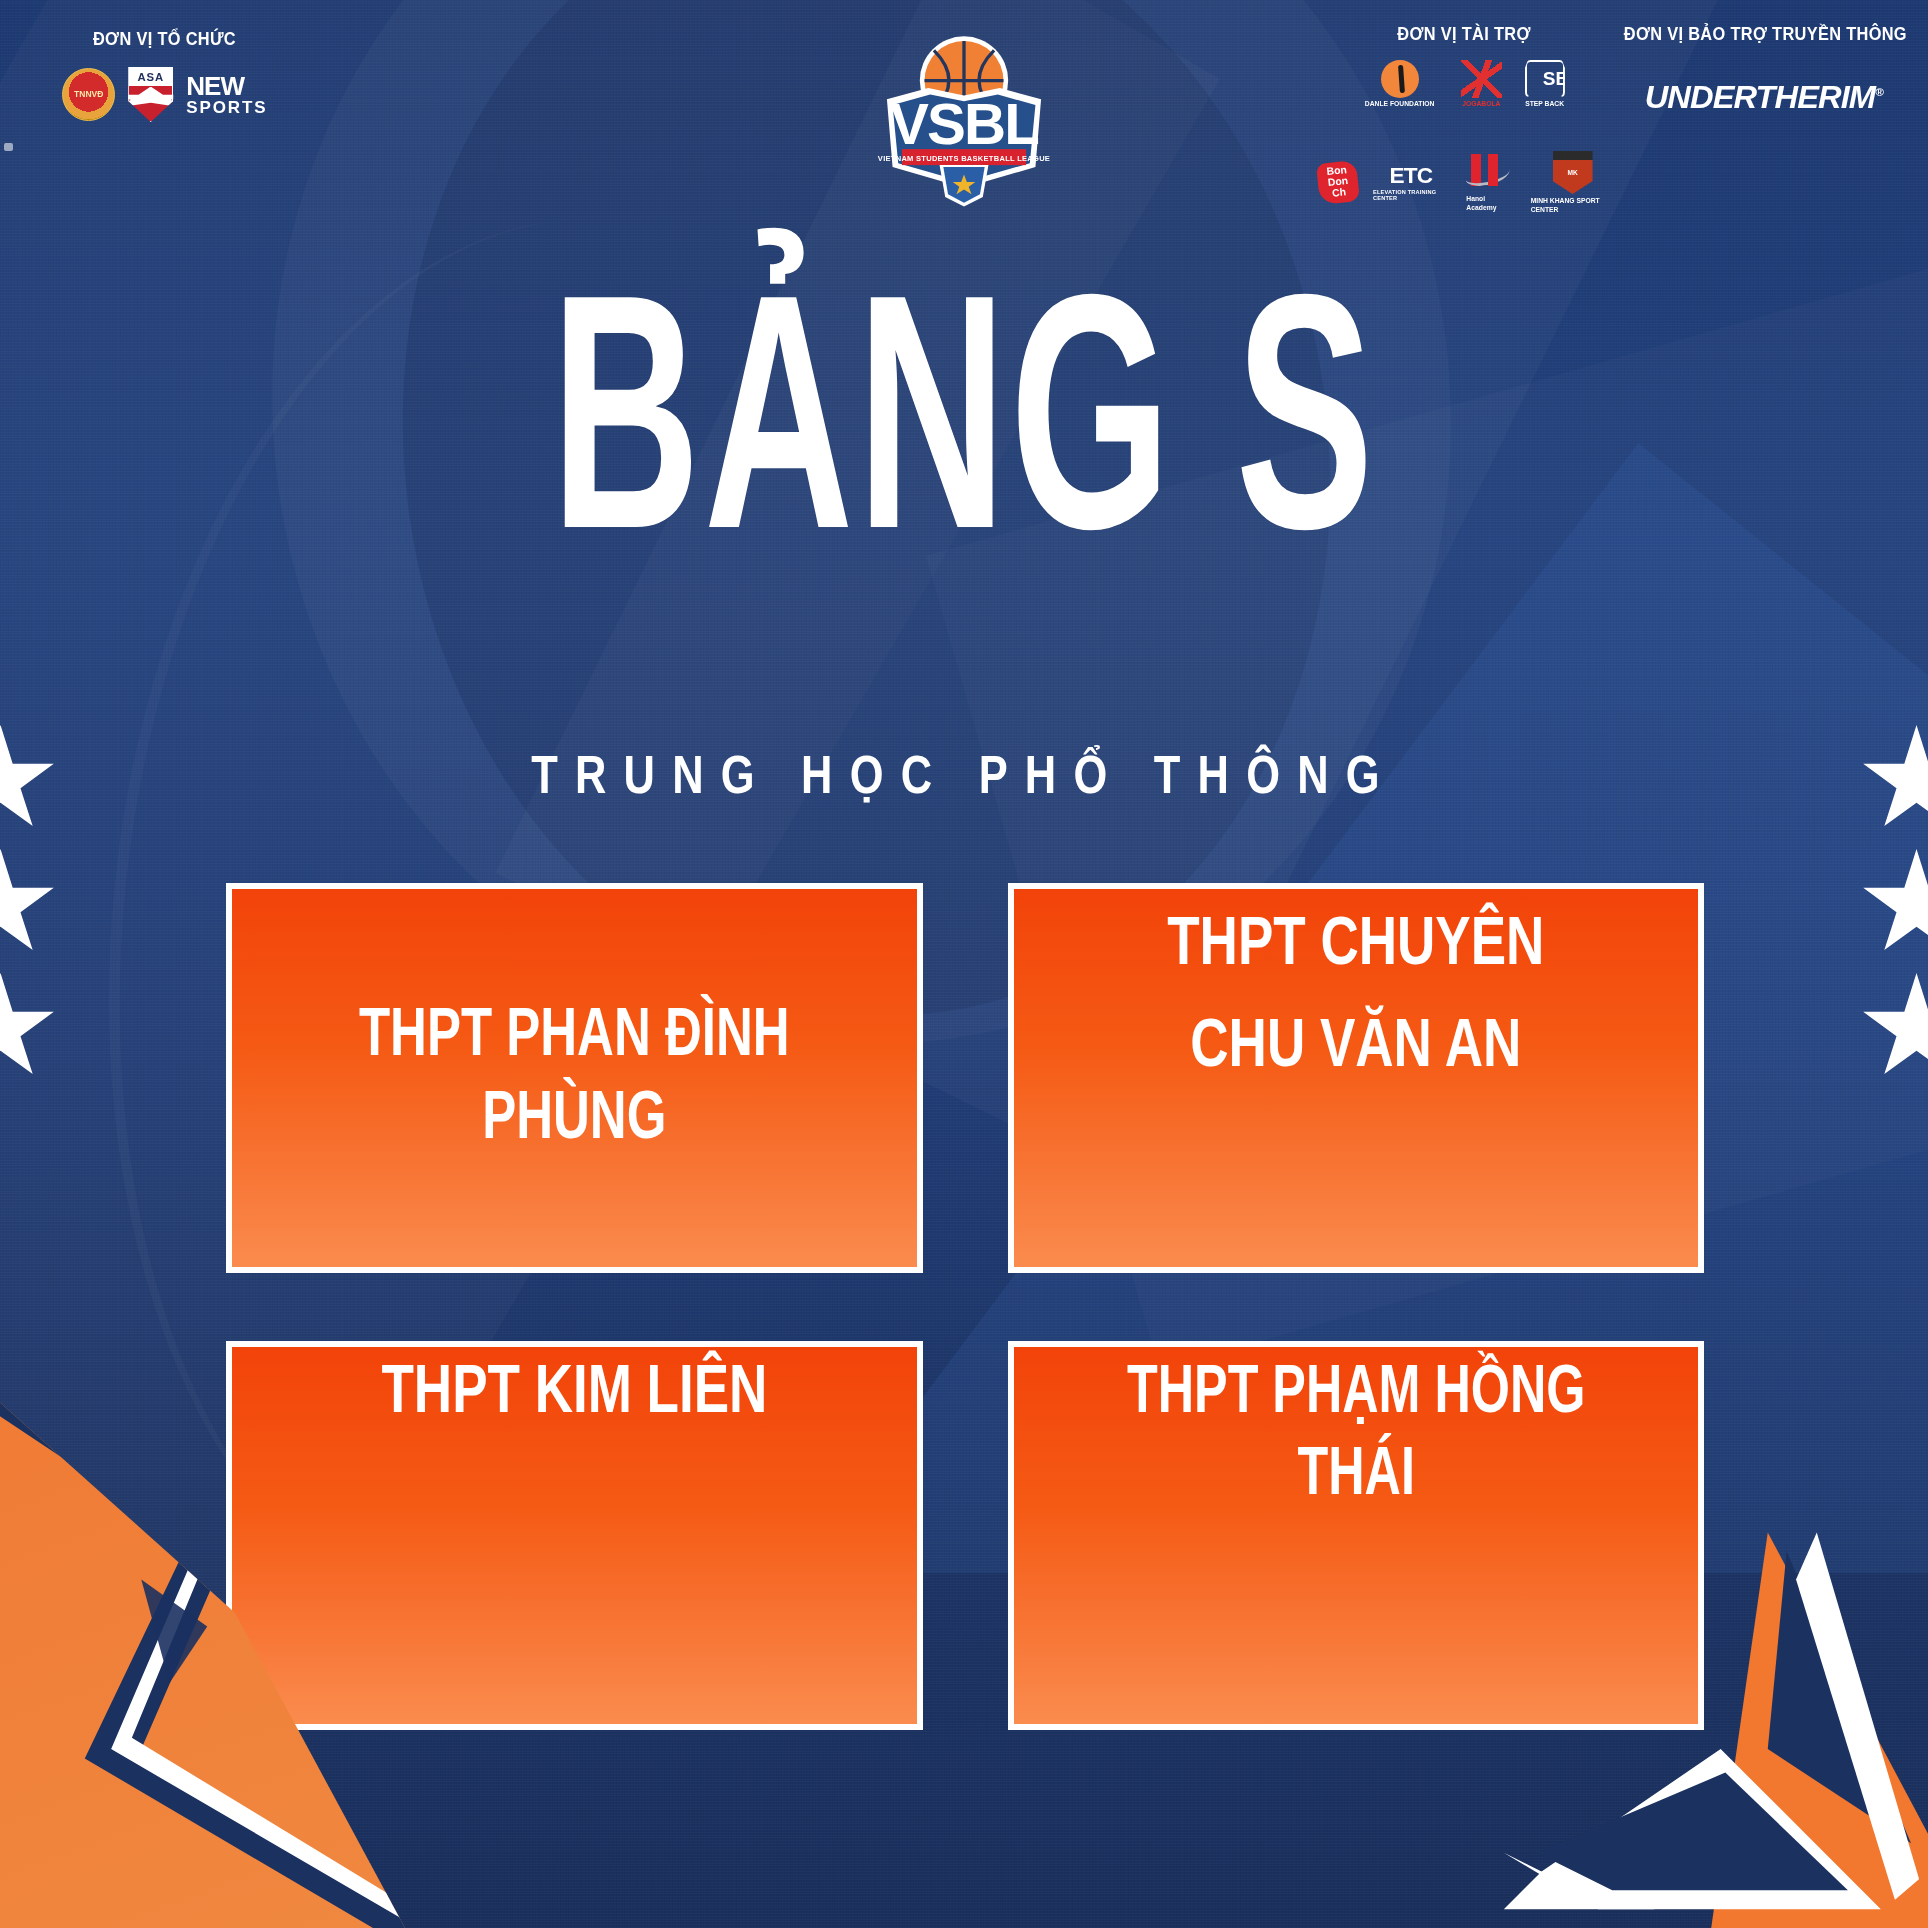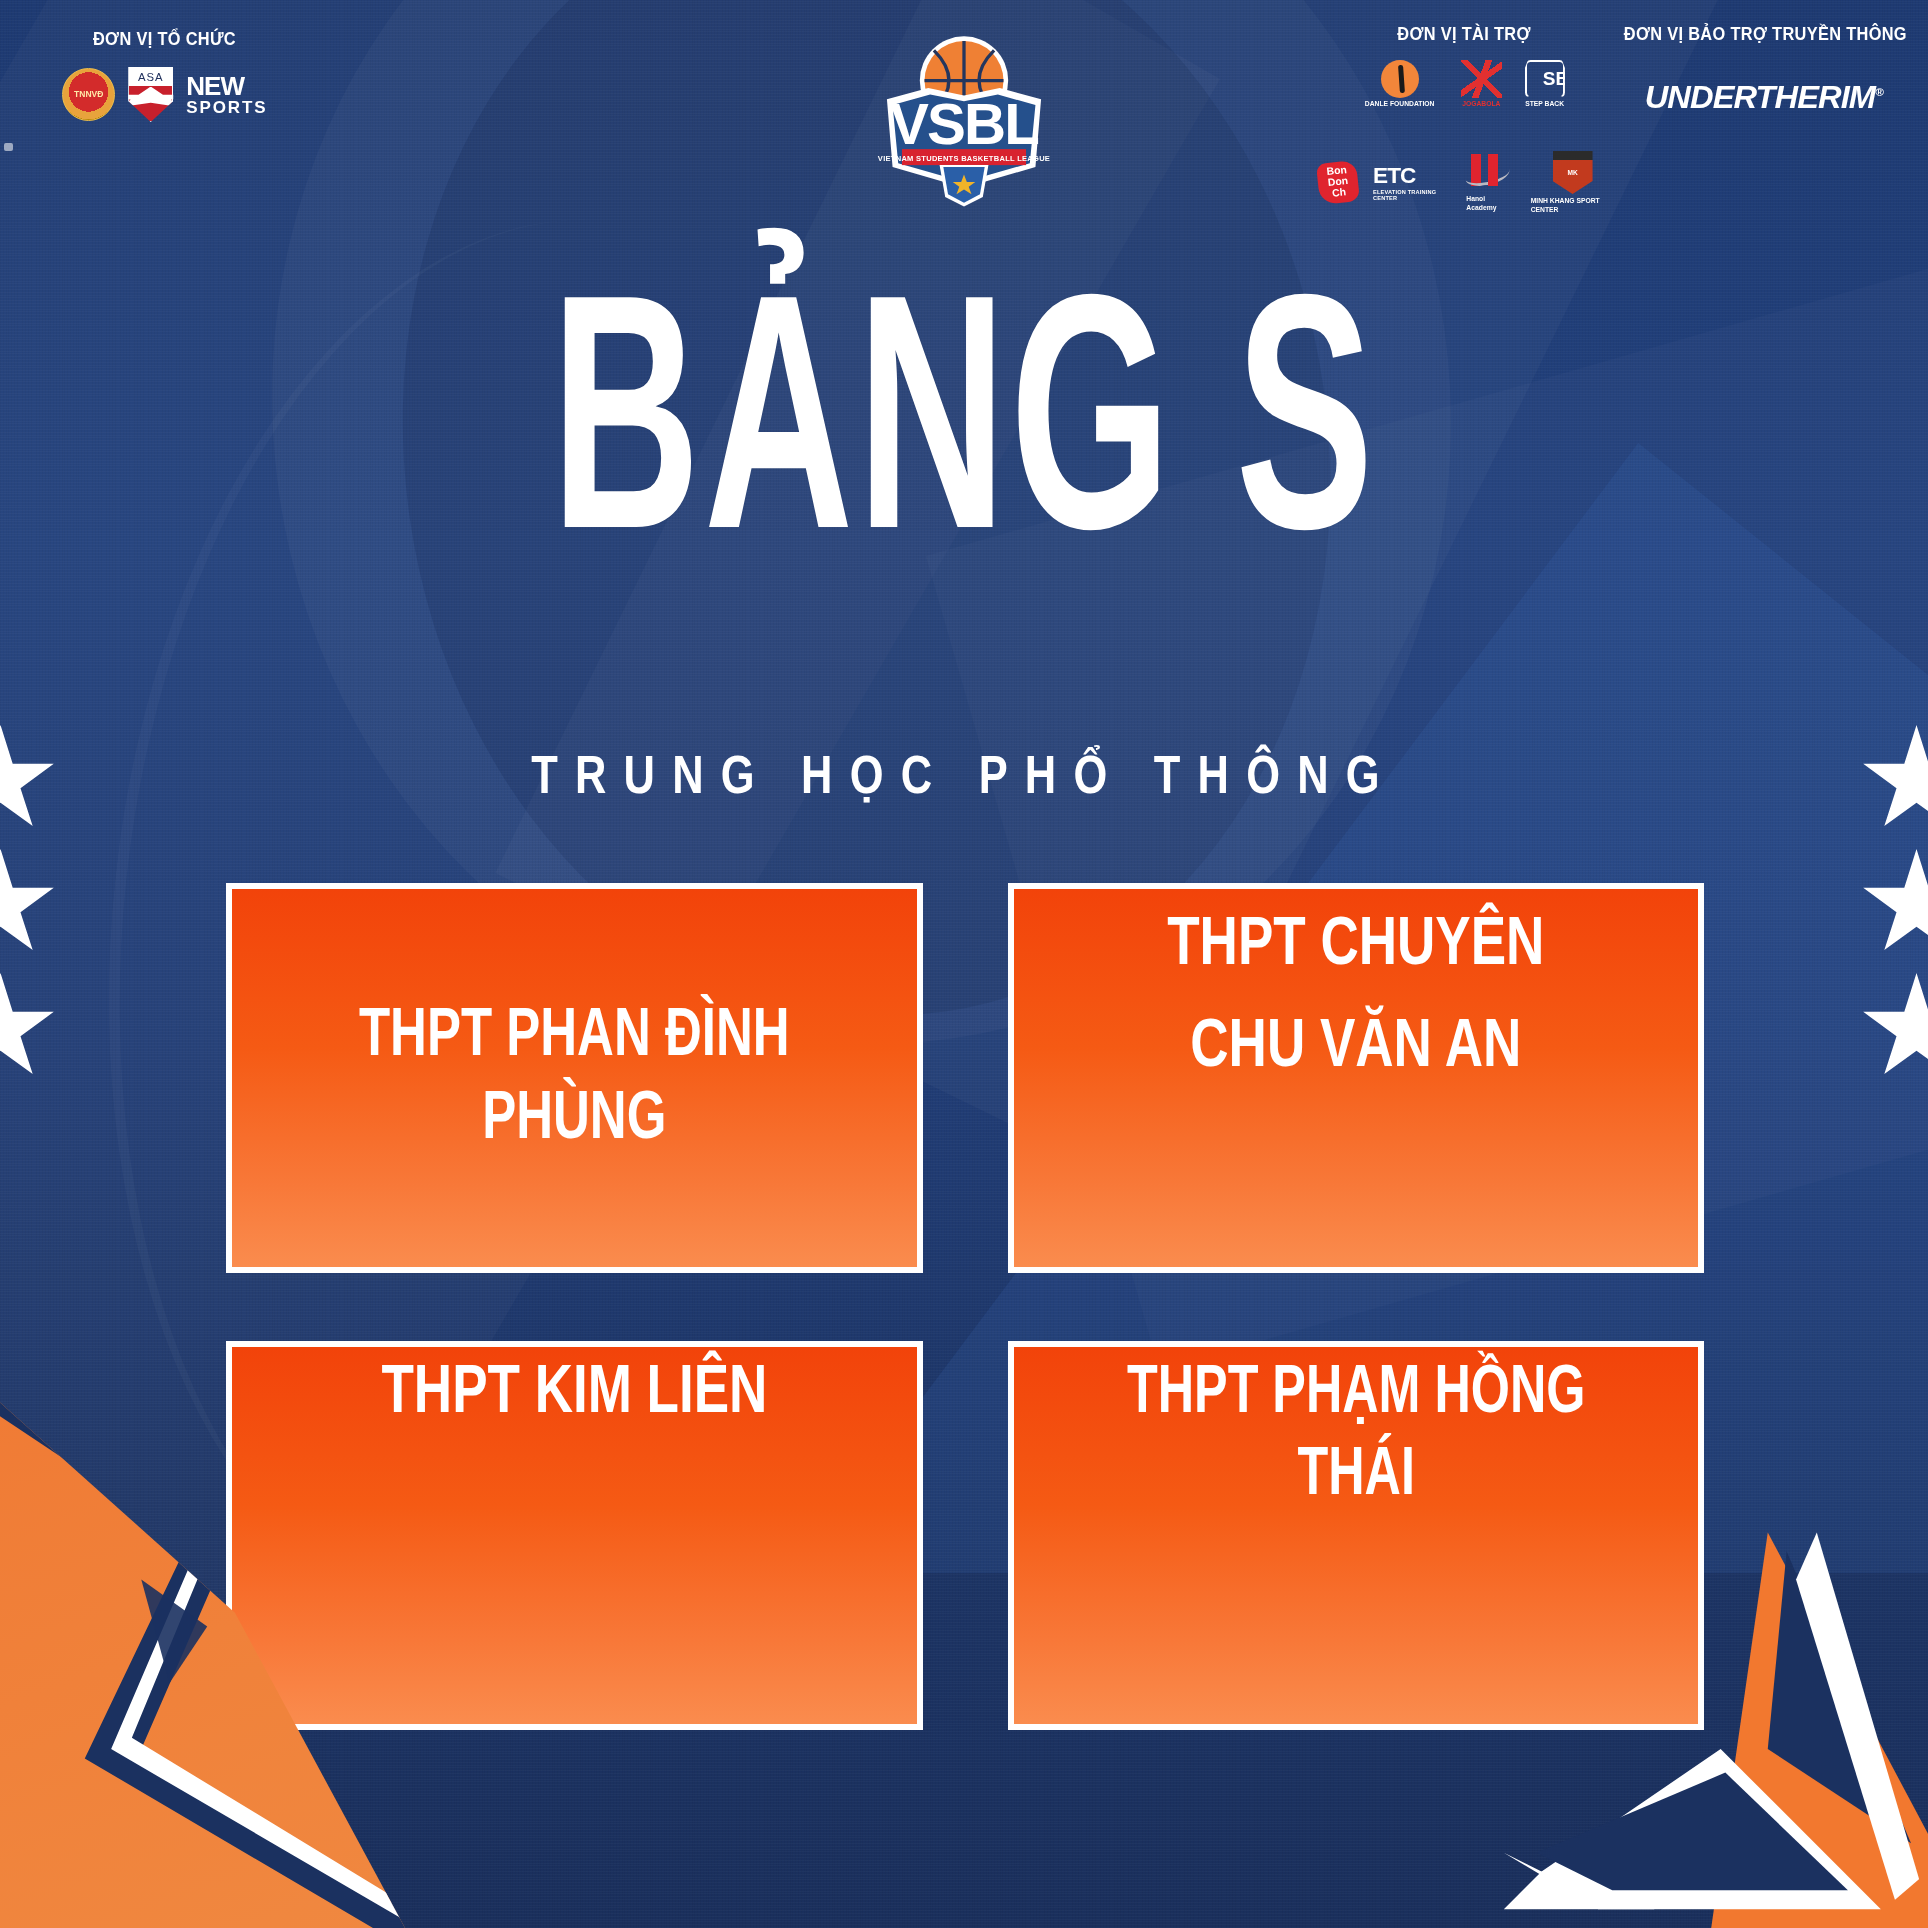--- a/index.html
+++ b/index.html
@@ -109,21 +109,21 @@
     display:flex; align-items:center; justify-content:center;
     font-size:8.5px; color:#ffe9a8; font-weight:bold; line-height:1;
     text-align:left; overflow:hidden;
   }
   
   .logo-shield {
     width:45px; height:55px;
     background:linear-gradient(180deg,#fff 0 34%, #c8202c 34% 100%);
     clip-path:polygon(0 0,100% 0,100% 62%,50% 100%,0 62%);
     display:flex; flex-direction:column; align-items:center;
-    font-size:11.3px; font-weight:normal; color:#22325e;
+    font-size:11.3px; font-weight:bold; color:#22325e;
     border:1.9px solid #fff;
   }
   .logo-shield span { margin-top:2.8px; letter-spacing:0.9px; }
   .logo-shield .star { color:#2a6fd6; font-size:19px; margin-top:3.8px; }
   
   .logo-new { color:#fff; line-height:1; text-align:left; }
   .logo-new .l1 { font-size:26px; font-weight:bold; letter-spacing:-0.9px; }
   .logo-new .l2 { font-size:17px; font-weight:bold; letter-spacing:1.9px; }
 
   
@@ -154,21 +154,21 @@
   }
   .sp-bon {
     width:40px; height:41px; background:#e0242e; color:#fff;
     border-radius:9.4px 15px 11.3px 17px;
     display:flex; align-items:center; justify-content:center;
     font-size:10.4px; font-weight:bold; line-height:1.05; text-align:center;
     transform:rotate(-6deg);
   }
   .sp-etc {
     color:#fff; font-size:22.6px; font-weight:bold; letter-spacing:-0.9px;
-    display:flex; flex-direction:column; align-items:flex-start;
+    display:flex; flex-direction:column; align-items:center;
   }
   .sp-etc .cap { font-size:5.6px; letter-spacing:0.2px; font-weight:bold; }
   .sp-hanoi {
     width:45px; height:40px; position:relative;
   }
   .sp-hanoi::before {
     content:""; position:absolute; left:5.6px; top:1.9px; width:10.4px; height:32px;
     background:#e0242e;
   }
   .sp-hanoi::after {

